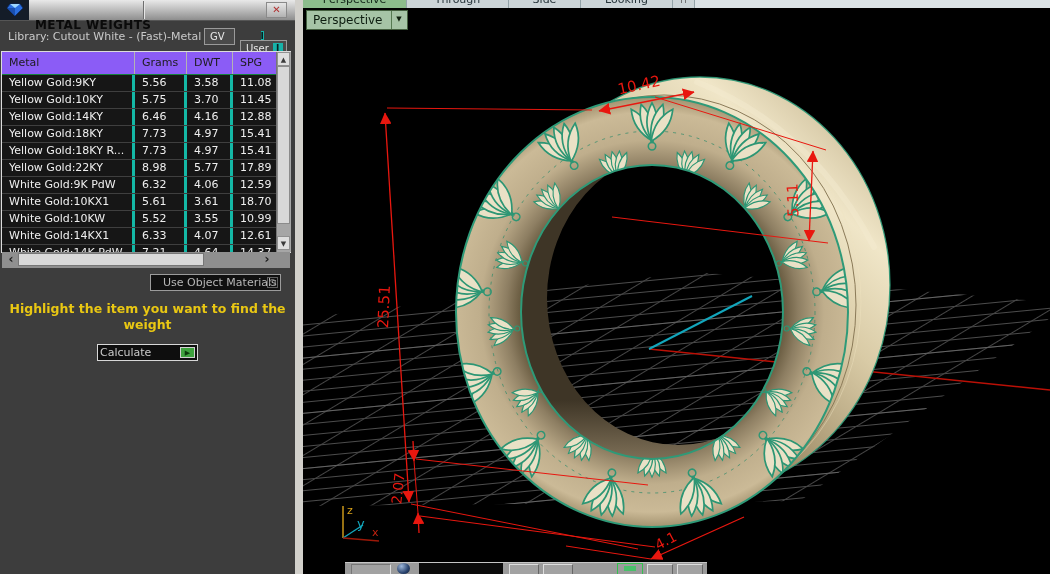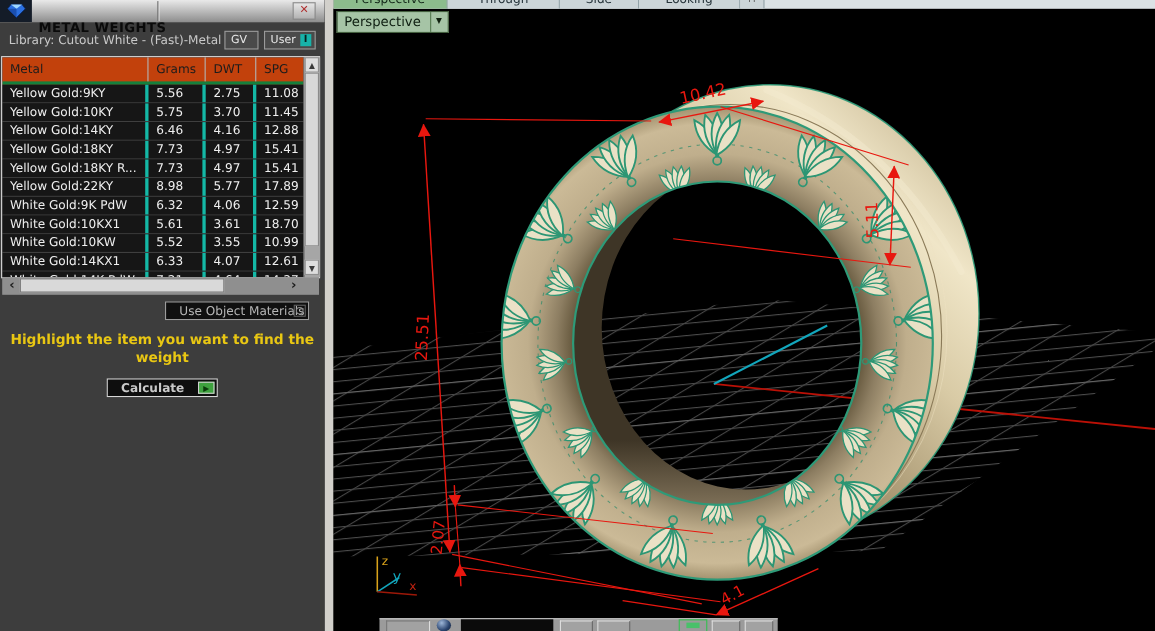--- a/index.html
+++ b/index.html
@@ -47,25 +47,25 @@
   #closebtn{position:absolute;right:8px;top:2px;width:19px;height:14px;text-align:center;
             background:linear-gradient(#e6e6e6,#b2b2b2);border:1px solid #8a8a8a;
             color:#b03030;font-size:10px;line-height:13px;font-weight:bold;}
 
   #libraryrow{position:absolute;left:8px;top:30px;font-size:11px;color:#c9c9c9;}
   .minibtn{position:absolute;top:28px;height:15px;background:#4a4a4a;border:1px solid #9a9a9a;
            display:flex;align-items:center;font-size:10px;color:#e8e8e8;padding:0 2px 0 5px;}
   .minibtn .ind{margin-left:4px;width:10px;height:11px;background:#17b2a9;color:#07211f;
            font-size:9px;font-weight:bold;text-align:center;line-height:11px;}
   #gvbtn{left:204px;width:22px;gap:32px;}
-  #userbtn{left:240px;width:38px;}
+  #userbtn{left:240px;width:38px;margin-top:12px;}
 
   #mtable{position:absolute;left:2px;top:52px;width:288px;height:200px;outline:1px solid #dcdcdc;
           background:#171717;overflow:hidden;}
-  .thead{display:flex;height:22px;background:#c2410c;border-bottom:3px solid #15803d;width:274px;}
+  .thead{display:flex;height:22px;background:#8b5cf6;border-bottom:1px solid #15803d;width:274px;}
   .th{font-size:11px;color:#1c1c1c;line-height:22px;padding-left:7px;box-sizing:border-box;
       border-right:1px solid #b3b3b3;}
   .trow{display:flex;height:16px;border-bottom:1px solid #3f3f3f;width:274px;background:#161616;}
   .td{font-size:11px;color:#efefef;line-height:15px;padding-left:7px;box-sizing:border-box;
       border-right:3px solid #14b8a6;white-space:nowrap;overflow:hidden;}
   .c0{width:133px;}.c1{width:52px;}.c2{width:46px;}.c3{flex:1;border-right:none !important;}
   #vscroll{position:absolute;left:276px;top:52px;width:14px;height:200px;background:#a6a6a6;
            border-left:1px solid #777;z-index:2;}
   .varrow{position:absolute;left:0;width:13px;height:14px;background:#dedede;color:#3a3a3a;
           font-size:7px;text-align:center;line-height:14px;border:1px solid #909090;box-sizing:border-box;}
@@ -83,21 +83,21 @@
   #materials .mcircle{position:absolute;right:2px;top:2px;width:11px;height:11px;border:1px solid #5f5f5f;
              box-sizing:border-box;}
   #materials .mcircle i{display:block;margin:1px auto;width:7px;height:7px;border:1px solid #8a8a8a;
              border-radius:50%;box-sizing:border-box;}
 
   #instr{position:absolute;left:0;top:301px;width:295px;text-align:center;color:#e9c713;
          font-size:12.5px;font-weight:bold;line-height:16px;}
 
   #calcbtn{position:absolute;left:97px;top:344px;width:101px;height:17px;background:#0e0e0e;
            border:1px solid #d8d8d8;color:#c9c9c9;font-size:11px;line-height:15px;
-           padding-left:12px;box-sizing:border-box;font-weight:bold;}
+           padding-left:2px;box-sizing:border-box;}
   #calcbtn .go{position:absolute;right:2px;top:2px;width:15px;height:11px;background:#3ea23e;
            border:1px solid #cfcfcf;color:#0b3a0b;font-size:7px;line-height:10px;text-align:center;
            box-sizing:border-box;}
 </style>
 </head>
 <body>
 
 <div id="app">
 
   <svg id="scene" width="1050" height="574" viewBox="0 0 1050 574">
@@ -308,21 +308,21 @@
     <div id="mtable">
       <div class="thead">
         <span class="th c0">Metal</span>
         <span class="th c1">Grams</span>
         <span class="th c2">DWT</span>
         <span class="th c3">SPG</span>
       </div>
       <div class="trow">
         <span class="td c0">Yellow Gold:9KY</span>
         <span class="td c1">5.56</span>
-        <span class="td c2">2.75</span>
+        <span class="td c2">3.58</span>
         <span class="td c3">11.08</span>
       </div>
       <div class="trow">
         <span class="td c0">Yellow Gold:10KY</span>
         <span class="td c1">5.75</span>
         <span class="td c2">3.70</span>
         <span class="td c3">11.45</span>
       </div>
       <div class="trow">
         <span class="td c0">Yellow Gold:14KY</span>

